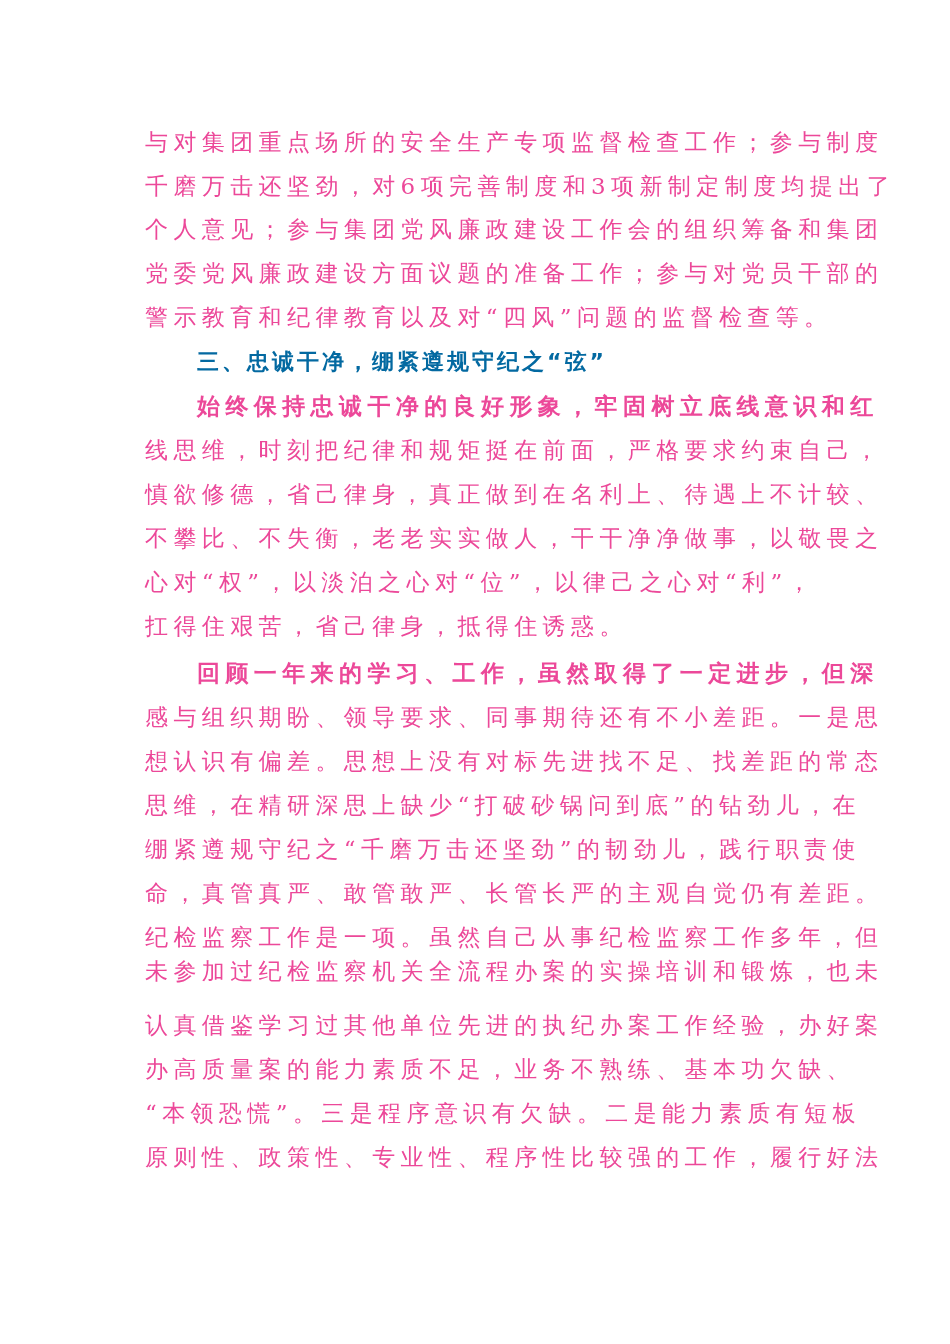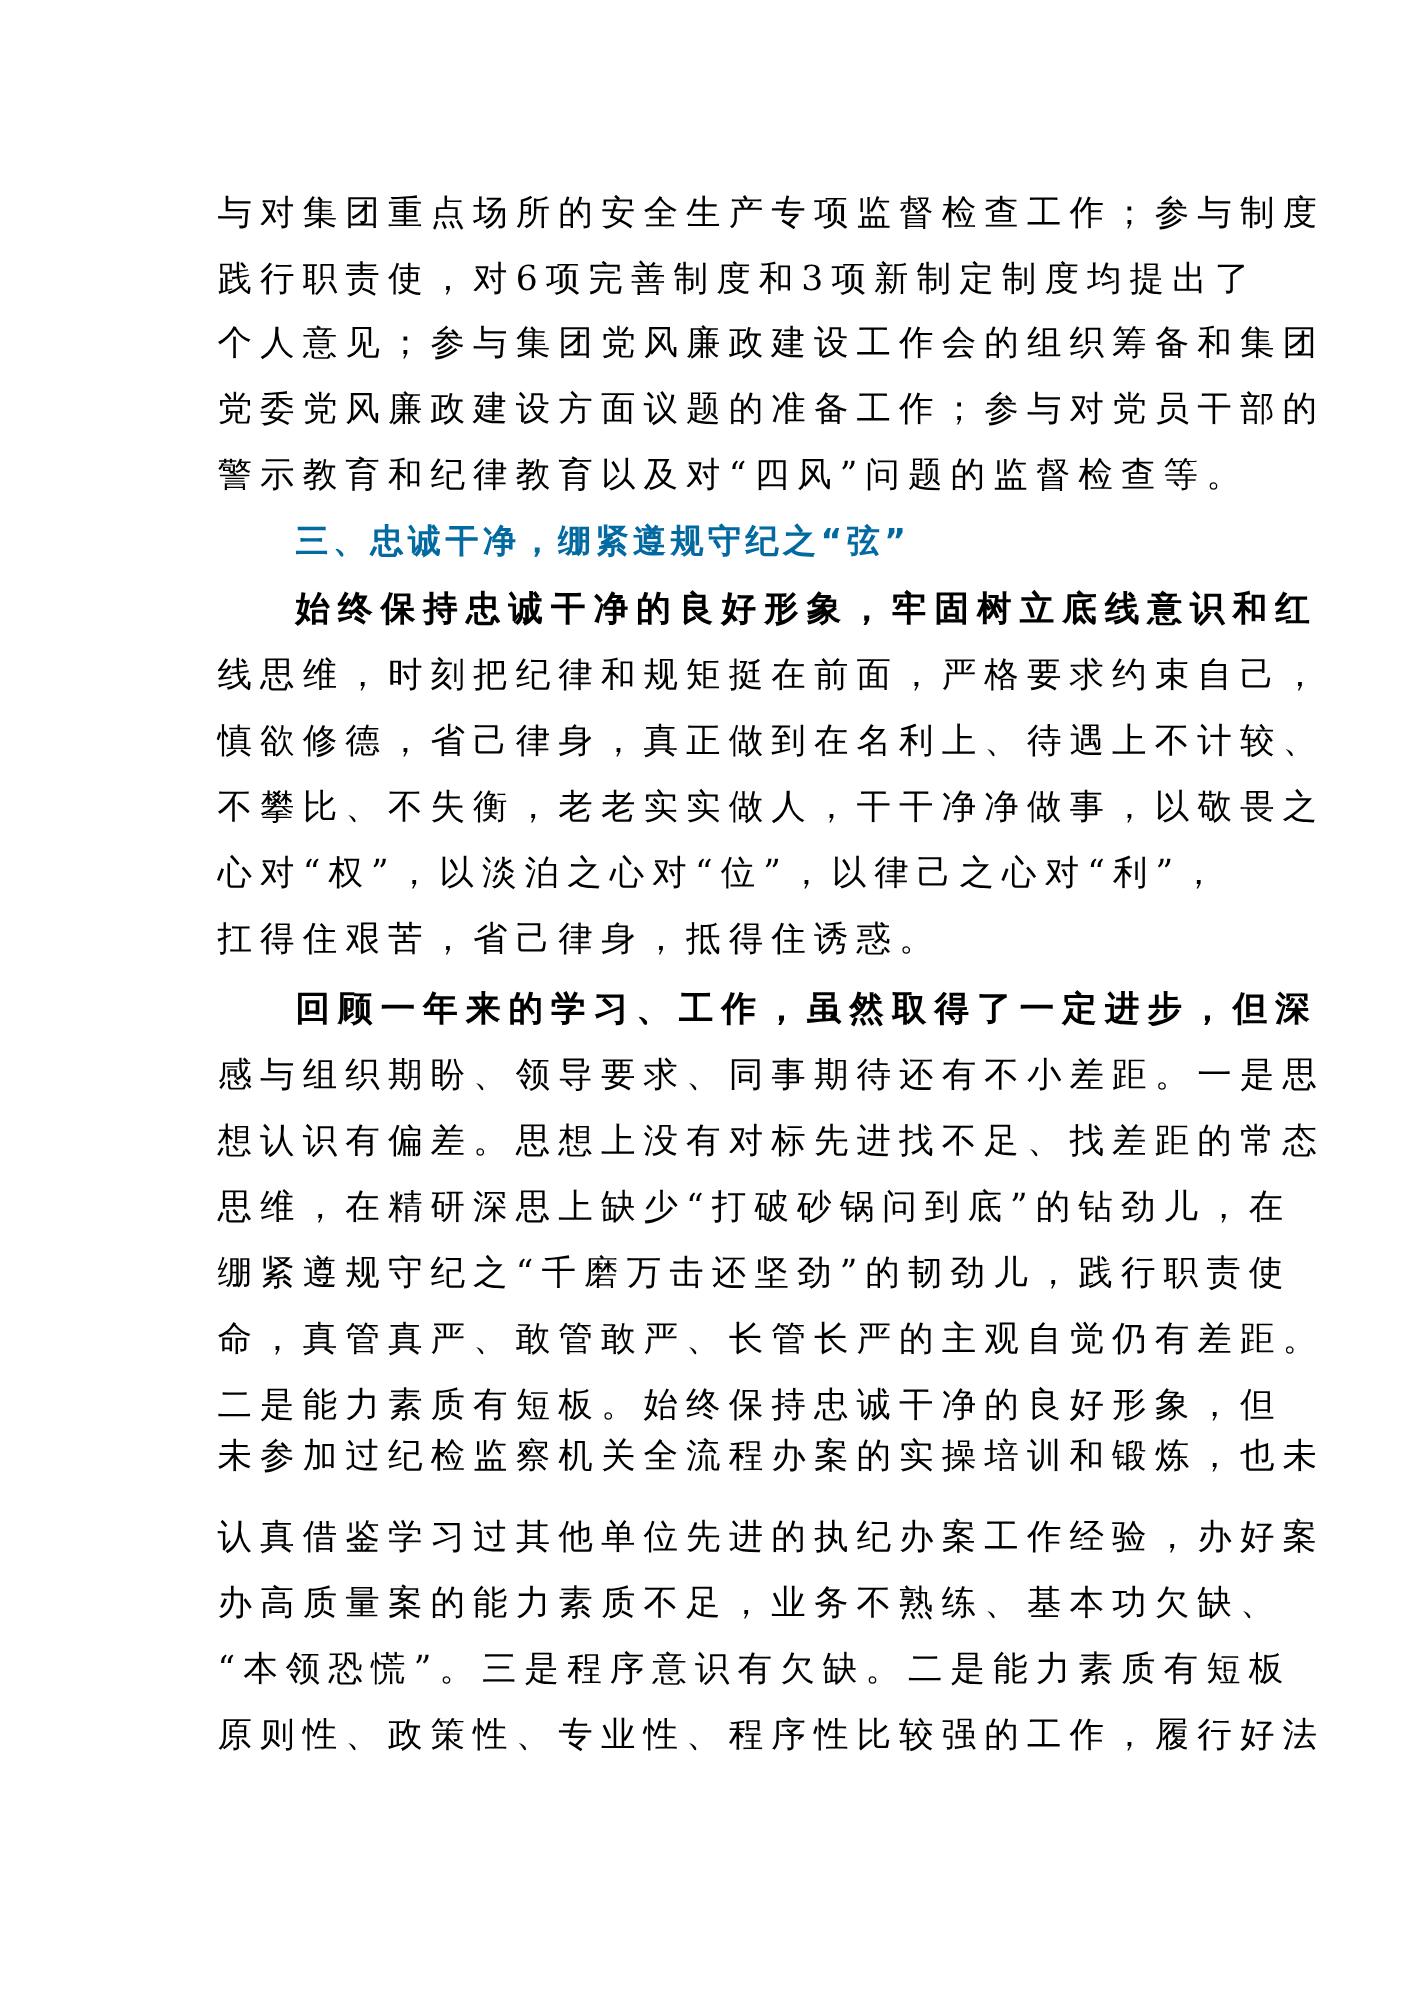--- a/index.html
+++ b/index.html
@@ -19,56 +19,56 @@
       top: 120px;
       width: 664px;
     }
     .line {
       position: absolute;
       left: 0;
       height: 44px;
       line-height: 44px;
       font-family: "DejaVu Serif", "Liberation Serif", serif;
       font-size: 23px;
-      color: #000000;
+      color: #ec4899;
       white-space: nowrap;
       letter-spacing: 5.4px;
       font-weight: normal;
     }
     .line.indent { left: 52px; font-weight: bold; }
     .line.heading {
       left: 52px;
       font-family: "DejaVu Sans", "Liberation Sans", sans-serif;
       font-weight: bold;
       font-size: 22px;
       letter-spacing: 3px;
       color: #0369a1;
     }
   </style>
 </head>
 <body>
 
 <div class="page">
   <div class="line" style="top:0px">与对集团重点场所的安全生产专项监督检查工作；参与制度</div>
-  <div class="line" style="top:44px">践行职责使，对6项完善制度和3项新制定制度均提出了</div>
+  <div class="line" style="top:44px">千磨万击还坚劲，对6项完善制度和3项新制定制度均提出了</div>
   <div class="line" style="top:87px">个人意见；参与集团党风廉政建设工作会的组织筹备和集团</div>
   <div class="line" style="top:131px">党委党风廉政建设方面议题的准备工作；参与对党员干部的</div>
   <div class="line" style="top:175px">警示教育和纪律教育以及对“四风”问题的监督检查等。</div>
   <div class="line heading" style="top:220px">三、忠诚干净，绷紧遵规守纪之“弦”</div>
   <div class="line indent" style="top:264px">始终保持忠诚干净的良好形象，牢固树立底线意识和红</div>
   <div class="line" style="top:308px">线思维，时刻把纪律和规矩挺在前面，严格要求约束自己，</div>
   <div class="line" style="top:352px">慎欲修德，省己律身，真正做到在名利上、待遇上不计较、</div>
   <div class="line" style="top:396px">不攀比、不失衡，老老实实做人，干干净净做事，以敬畏之</div>
   <div class="line" style="top:440px">心对“权”，以淡泊之心对“位”，以律己之心对“利”，</div>
   <div class="line" style="top:484px">扛得住艰苦，省己律身，抵得住诱惑。</div>
   <div class="line indent" style="top:531px">回顾一年来的学习、工作，虽然取得了一定进步，但深</div>
   <div class="line" style="top:575px">感与组织期盼、领导要求、同事期待还有不小差距。一是思</div>
   <div class="line" style="top:619px">想认识有偏差。思想上没有对标先进找不足、找差距的常态</div>
   <div class="line" style="top:663px">思维，在精研深思上缺少“打破砂锅问到底”的钻劲儿，在</div>
   <div class="line" style="top:707px">绷紧遵规守纪之“千磨万击还坚劲”的韧劲儿，践行职责使</div>
   <div class="line" style="top:751px">命，真管真严、敢管敢严、长管长严的主观自觉仍有差距。</div>
-  <div class="line" style="top:795px">二是能力素质有短板。始终保持忠诚干净的良好形象，但</div>
+  <div class="line" style="top:795px">纪检监察工作是一项。虽然自己从事纪检监察工作多年，但</div>
   <div class="line" style="top:829px">未参加过纪检监察机关全流程办案的实操培训和锻炼，也未</div>
   <div class="line" style="top:883px">认真借鉴学习过其他单位先进的执纪办案工作经验，办好案</div>
   <div class="line" style="top:927px">办高质量案的能力素质不足，业务不熟练、基本功欠缺、</div>
   <div class="line" style="top:971px">“本领恐慌”。三是程序意识有欠缺。二是能力素质有短板</div>
   <div class="line" style="top:1015px">原则性、政策性、专业性、程序性比较强的工作，履行好法</div>
 </div>
 
 </body></html>

